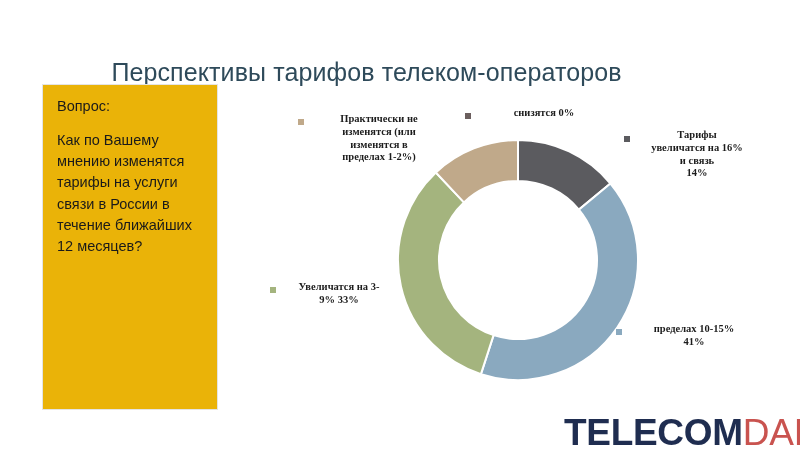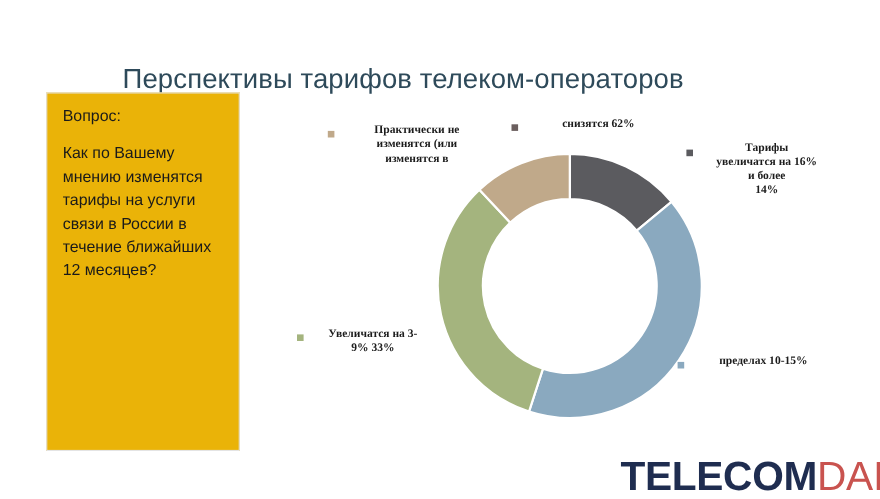--- a/index.html
+++ b/index.html
@@ -122,21 +122,21 @@
 
   #callout-inc10 {
     left: 372px;
     top: 227px;
     width: 120px;
   }
   #callout-inc10 .marker { left: -18px; top: 6px; }
 
   #callout-inc3 {
     left: 26px;
-    top: 202px;
+    top: 185px;
     width: 102px;
   }
   #callout-inc3 .marker { left: -18px; top: 6px; }
 
   
   #logo {
     position: absolute;
     left: 528px;
     top: 412px;
     font-family: "Liberation Sans", sans-serif;
@@ -169,38 +169,40 @@
         <path d="M 85.91796067500633 237.12678195541844 A 120 120 0 0 1 40.85434728855732 35.52376470943064 L 68.92077863163357 65.41147843370851 A 79 79 0 0 0 98.58765744437916 198.13346478731714 Z" fill="#a4b47e" stroke="#ffffff" stroke-width="2"></path>
         <path d="M 40.85434728855732 35.52376470943064 A 120 120 0 0 1 122.99999999999997 3 L 122.99999999999999 44 A 79 79 0 0 0 68.92077863163357 65.41147843370851 Z" fill="#c0a98a" stroke="#ffffff" stroke-width="2"></path>
       </g>
   </svg>
 
   <div class="callout" id="callout-nochange">
     <span class="marker" style="background:#c0a98a"></span>
     <span class="ctext">Практически не</span>
     <span class="ctext">изменятся (или</span>
     <span class="ctext">изменятся в</span>
+    <span class="ctext">пределах 1-2%)</span>
   </div>
 
   <div class="callout" id="callout-decrease">
     <span class="marker" style="background:#6b5f5e"></span>
-    <span class="ctext">снизятся 62%</span>
+    <span class="ctext">снизятся 0%</span>
   </div>
 
   <div class="callout" id="callout-inc16">
     <span class="marker" style="background:#5b5b5f"></span>
     <span class="ctext">Тарифы</span>
     <span class="ctext">увеличатся на 16%</span>
-    <span class="ctext">и более</span>
+    <span class="ctext">и связь</span>
     <span class="cpct">14%</span>
   </div>
 
   <div class="callout" id="callout-inc10">
     <span class="marker" style="background:#8aa9bf"></span>
     <span class="ctext">пределах 10-15%</span>
+    <span class="cpct">41%</span>
   </div>
 
   <div class="callout" id="callout-inc3">
     <span class="marker" style="background:#a4b47e"></span>
     <span class="ctext">Увеличатся на 3-</span>
     <span class="ctext">9% 33%</span>
   </div>
 
 </div>
 

